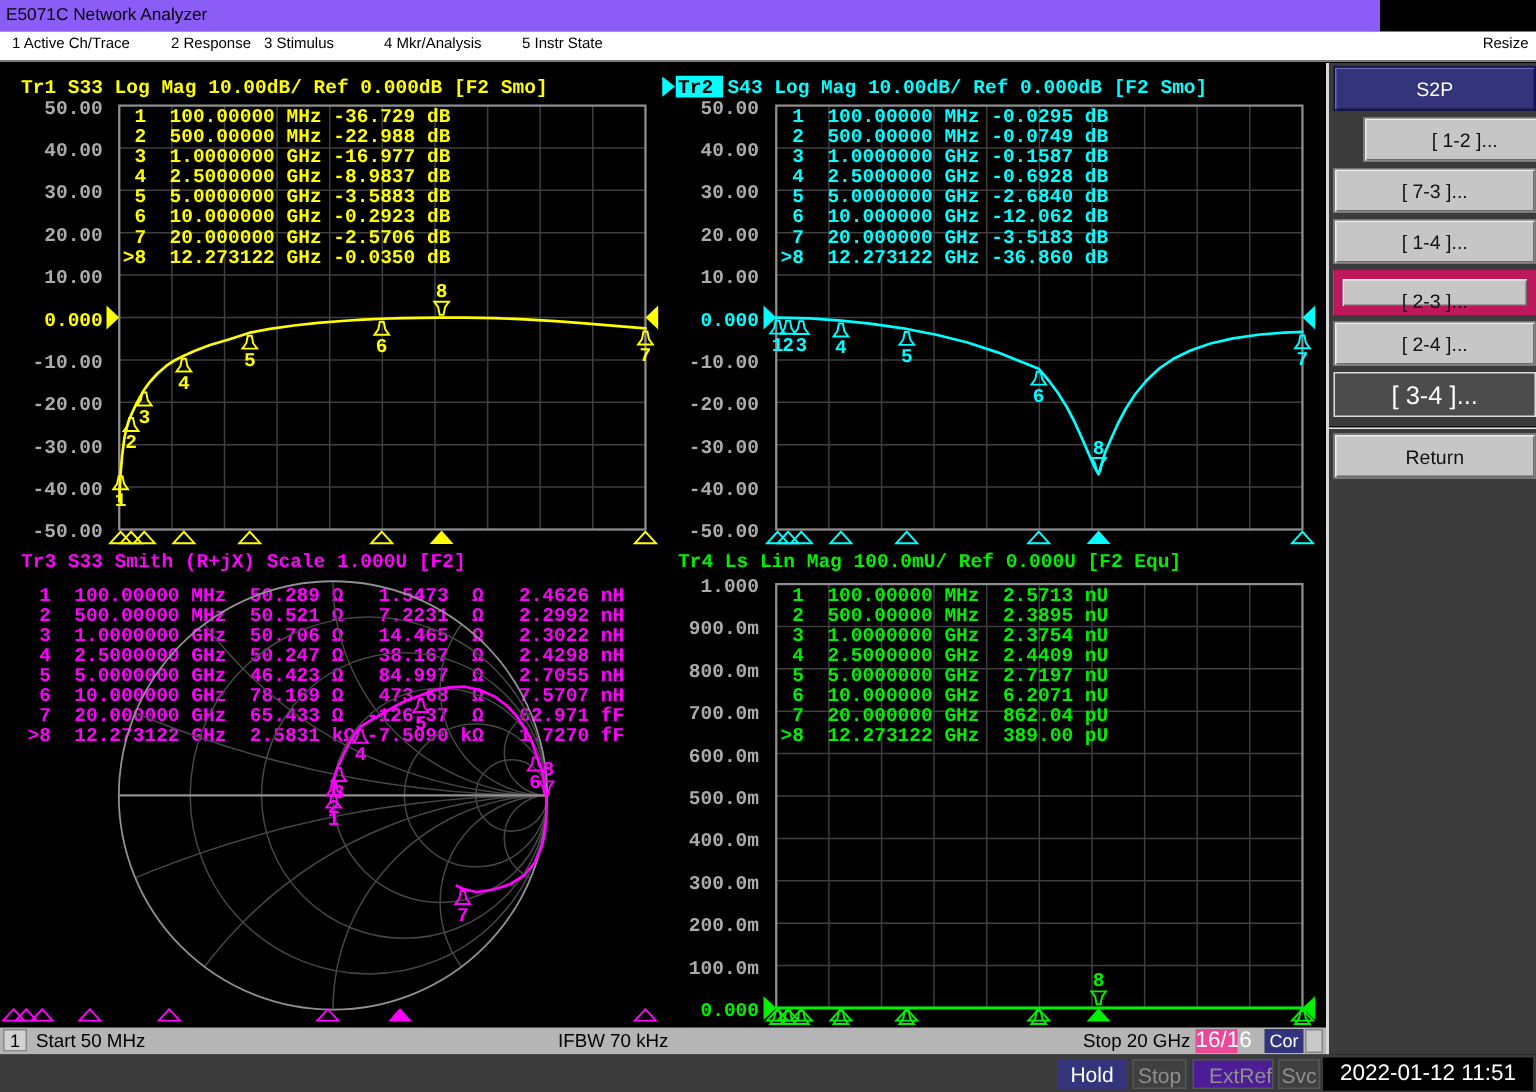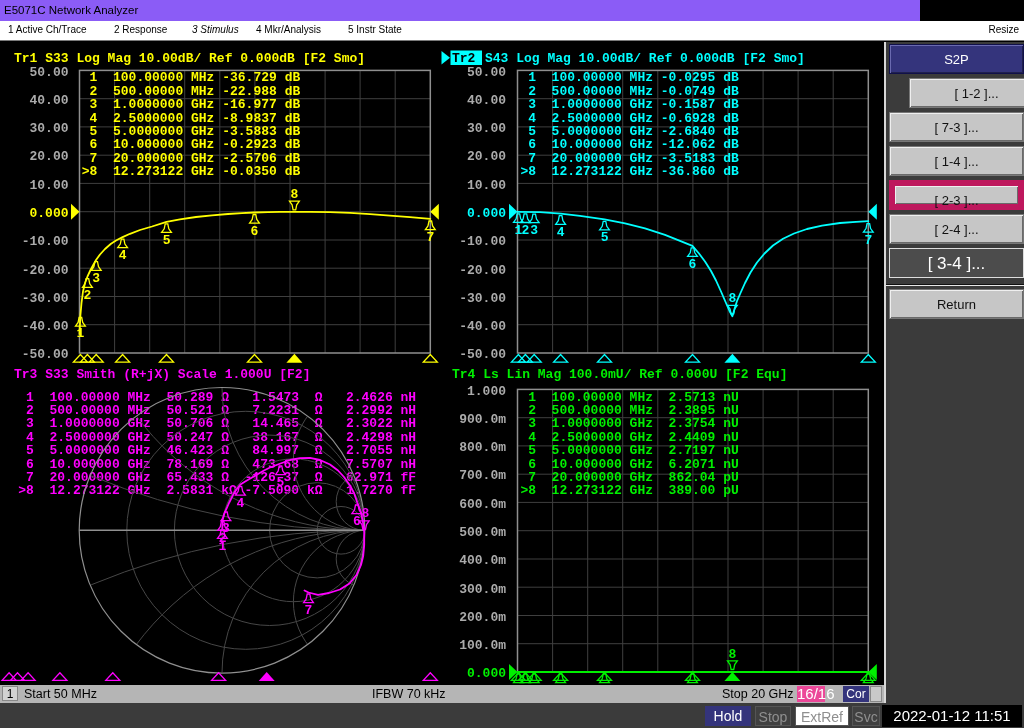--- a/index.html
+++ b/index.html
@@ -4,21 +4,21 @@
 *{margin:0;padding:0;box-sizing:border-box}
 body{width:1024px;height:728px;background:#000;font-family:"Liberation Sans",sans-serif;position:relative;overflow:hidden}
 </style></head>
 <body>
 <div style="position:absolute;left:0;top:0;width:920px;height:21px;background:#8b5cf6;">
  <div style="position:absolute;left:4px;top:4px;font-size:11.5px;color:#000;">E5071C Network Analyzer</div>
 </div>
 <div style="position:absolute;left:0;top:21px;width:1024px;height:20px;background:#fff;border-bottom:1px solid #7a7a7a;font-size:10px;color:#000;">
  <span style="position:absolute;left:8px;top:3px;">1 Active Ch/Trace</span>
  <span style="position:absolute;left:114px;top:3px;">2 Response</span>
- <span style="position:absolute;left:192px;top:3px;font-style:italic;">3 Stimulus</span>
+ <span style="position:absolute;left:176px;top:3px;">3 Stimulus</span>
  <span style="position:absolute;left:256px;top:3px;">4 Mkr/Analysis</span>
  <span style="position:absolute;left:348px;top:3px;">5 Instr State</span>
  <span style="position:absolute;right:5px;top:3px;">Resize</span>
 </div>
 <div style="position:absolute;left:0;top:42px;width:884px;height:661px;background:#000;"></div>
 <svg width="884" height="661" viewBox="0 42 884 661" font-family="Liberation Mono" style="position:absolute;left:0;top:42px">
 <text x="14" y="62" font-family="Liberation Mono" font-size="13" font-weight="bold" fill="#ffff00" text-anchor="start" xml:space="preserve">Tr1 S33 Log Mag 10.00dB/ Ref 0.000dB [F2 Smo]</text>
 <polygon points="441.5,51 441.5,64.5 450,57.7" fill="#00ffff"></polygon>
 <rect x="450.5" y="50.5" width="31.5" height="14.5" fill="#00ffff"></rect>
 <text x="452" y="62" font-family="Liberation Mono" font-size="13" font-weight="bold" fill="#000000" text-anchor="start" xml:space="preserve">Tr2</text>
@@ -291,15 +291,15 @@
  <span style="position:absolute;left:24px;top:2px;">Start 50 MHz</span>
  <span style="position:absolute;left:372px;top:2px;">IFBW 70 kHz</span>
  <span style="position:absolute;left:722px;top:2px;">Stop 20 GHz</span>
  <div style="position:absolute;left:797px;top:1px;width:28px;height:16px;background:#ec4899;color:#fff;text-align:center;line-height:16px;font-size:15px;">16/16</div>
  <div style="position:absolute;left:843px;top:1px;width:26px;height:16px;background:#34347c;color:#fff;text-align:center;line-height:16px;font-size:12px;">Cor</div>
  <div style="position:absolute;left:870px;top:1px;width:12px;height:16px;background:#c9c9c9;border:1px solid #888;"></div>
 </div>
 <div style="position:absolute;left:0;top:703px;width:1024px;height:25px;background:#3b3b3b;font-size:14px;">
  <div style="position:absolute;left:705px;top:3px;width:46px;height:20px;background:#34347c;color:#fff;text-align:center;line-height:20px;">Hold</div>
  <div style="position:absolute;left:755px;top:3px;width:36px;height:20px;color:#8f8f8f;text-align:center;line-height:20px;border:1px solid #555;background:#404040;">Stop</div>
- <div style="position:absolute;left:795px;top:3px;width:54px;height:20px;color:#8f8f8f;text-align:center;line-height:20px;border:1px solid #555;background:#ffffff;">ExtRef</div>
+ <div style="position:absolute;left:795px;top:3px;width:54px;height:20px;color:#8f8f8f;text-align:right;line-height:20px;border:1px solid #555;background:#4c1d95;">ExtRef</div>
  <div style="position:absolute;left:852px;top:3px;width:28px;height:20px;color:#8f8f8f;text-align:center;line-height:20px;border:1px solid #555;background:#404040;">Svc</div>
  <div style="position:absolute;left:882px;top:2px;width:140px;height:22px;background:#000;color:#fff;text-align:center;line-height:22px;font-size:15px;">2022-01-12 11:51</div>
 </div>
 </body></html>

